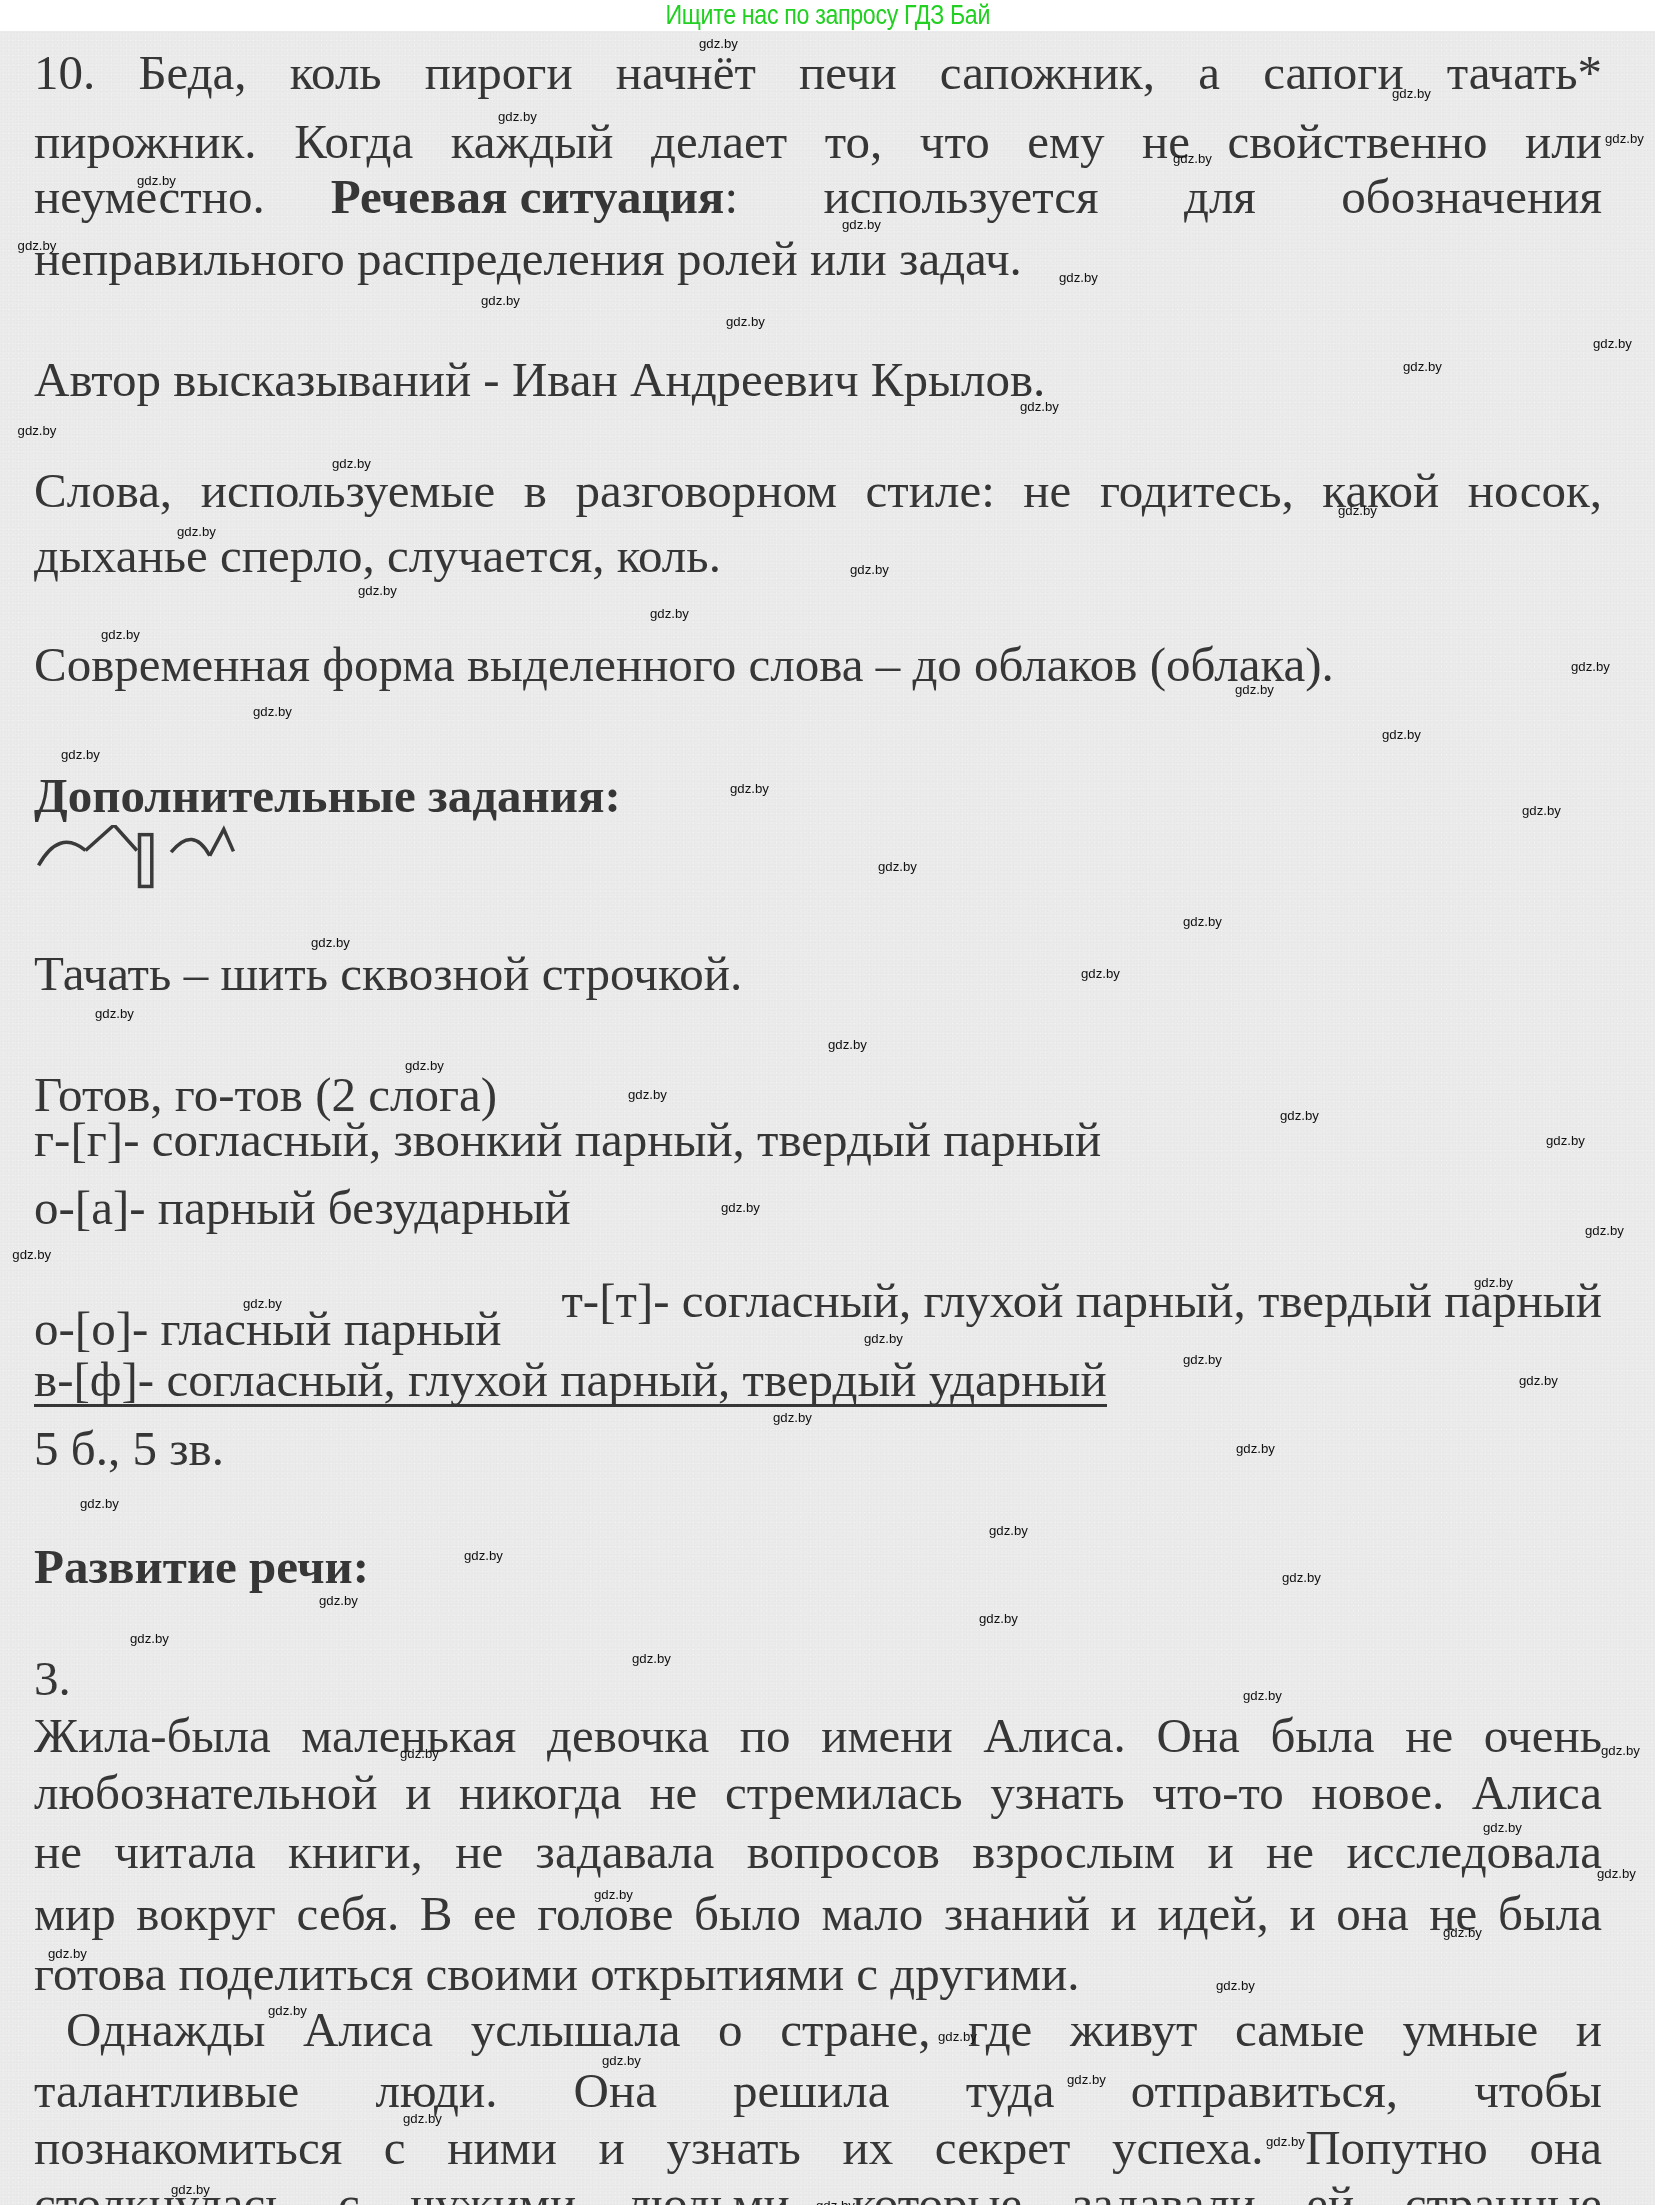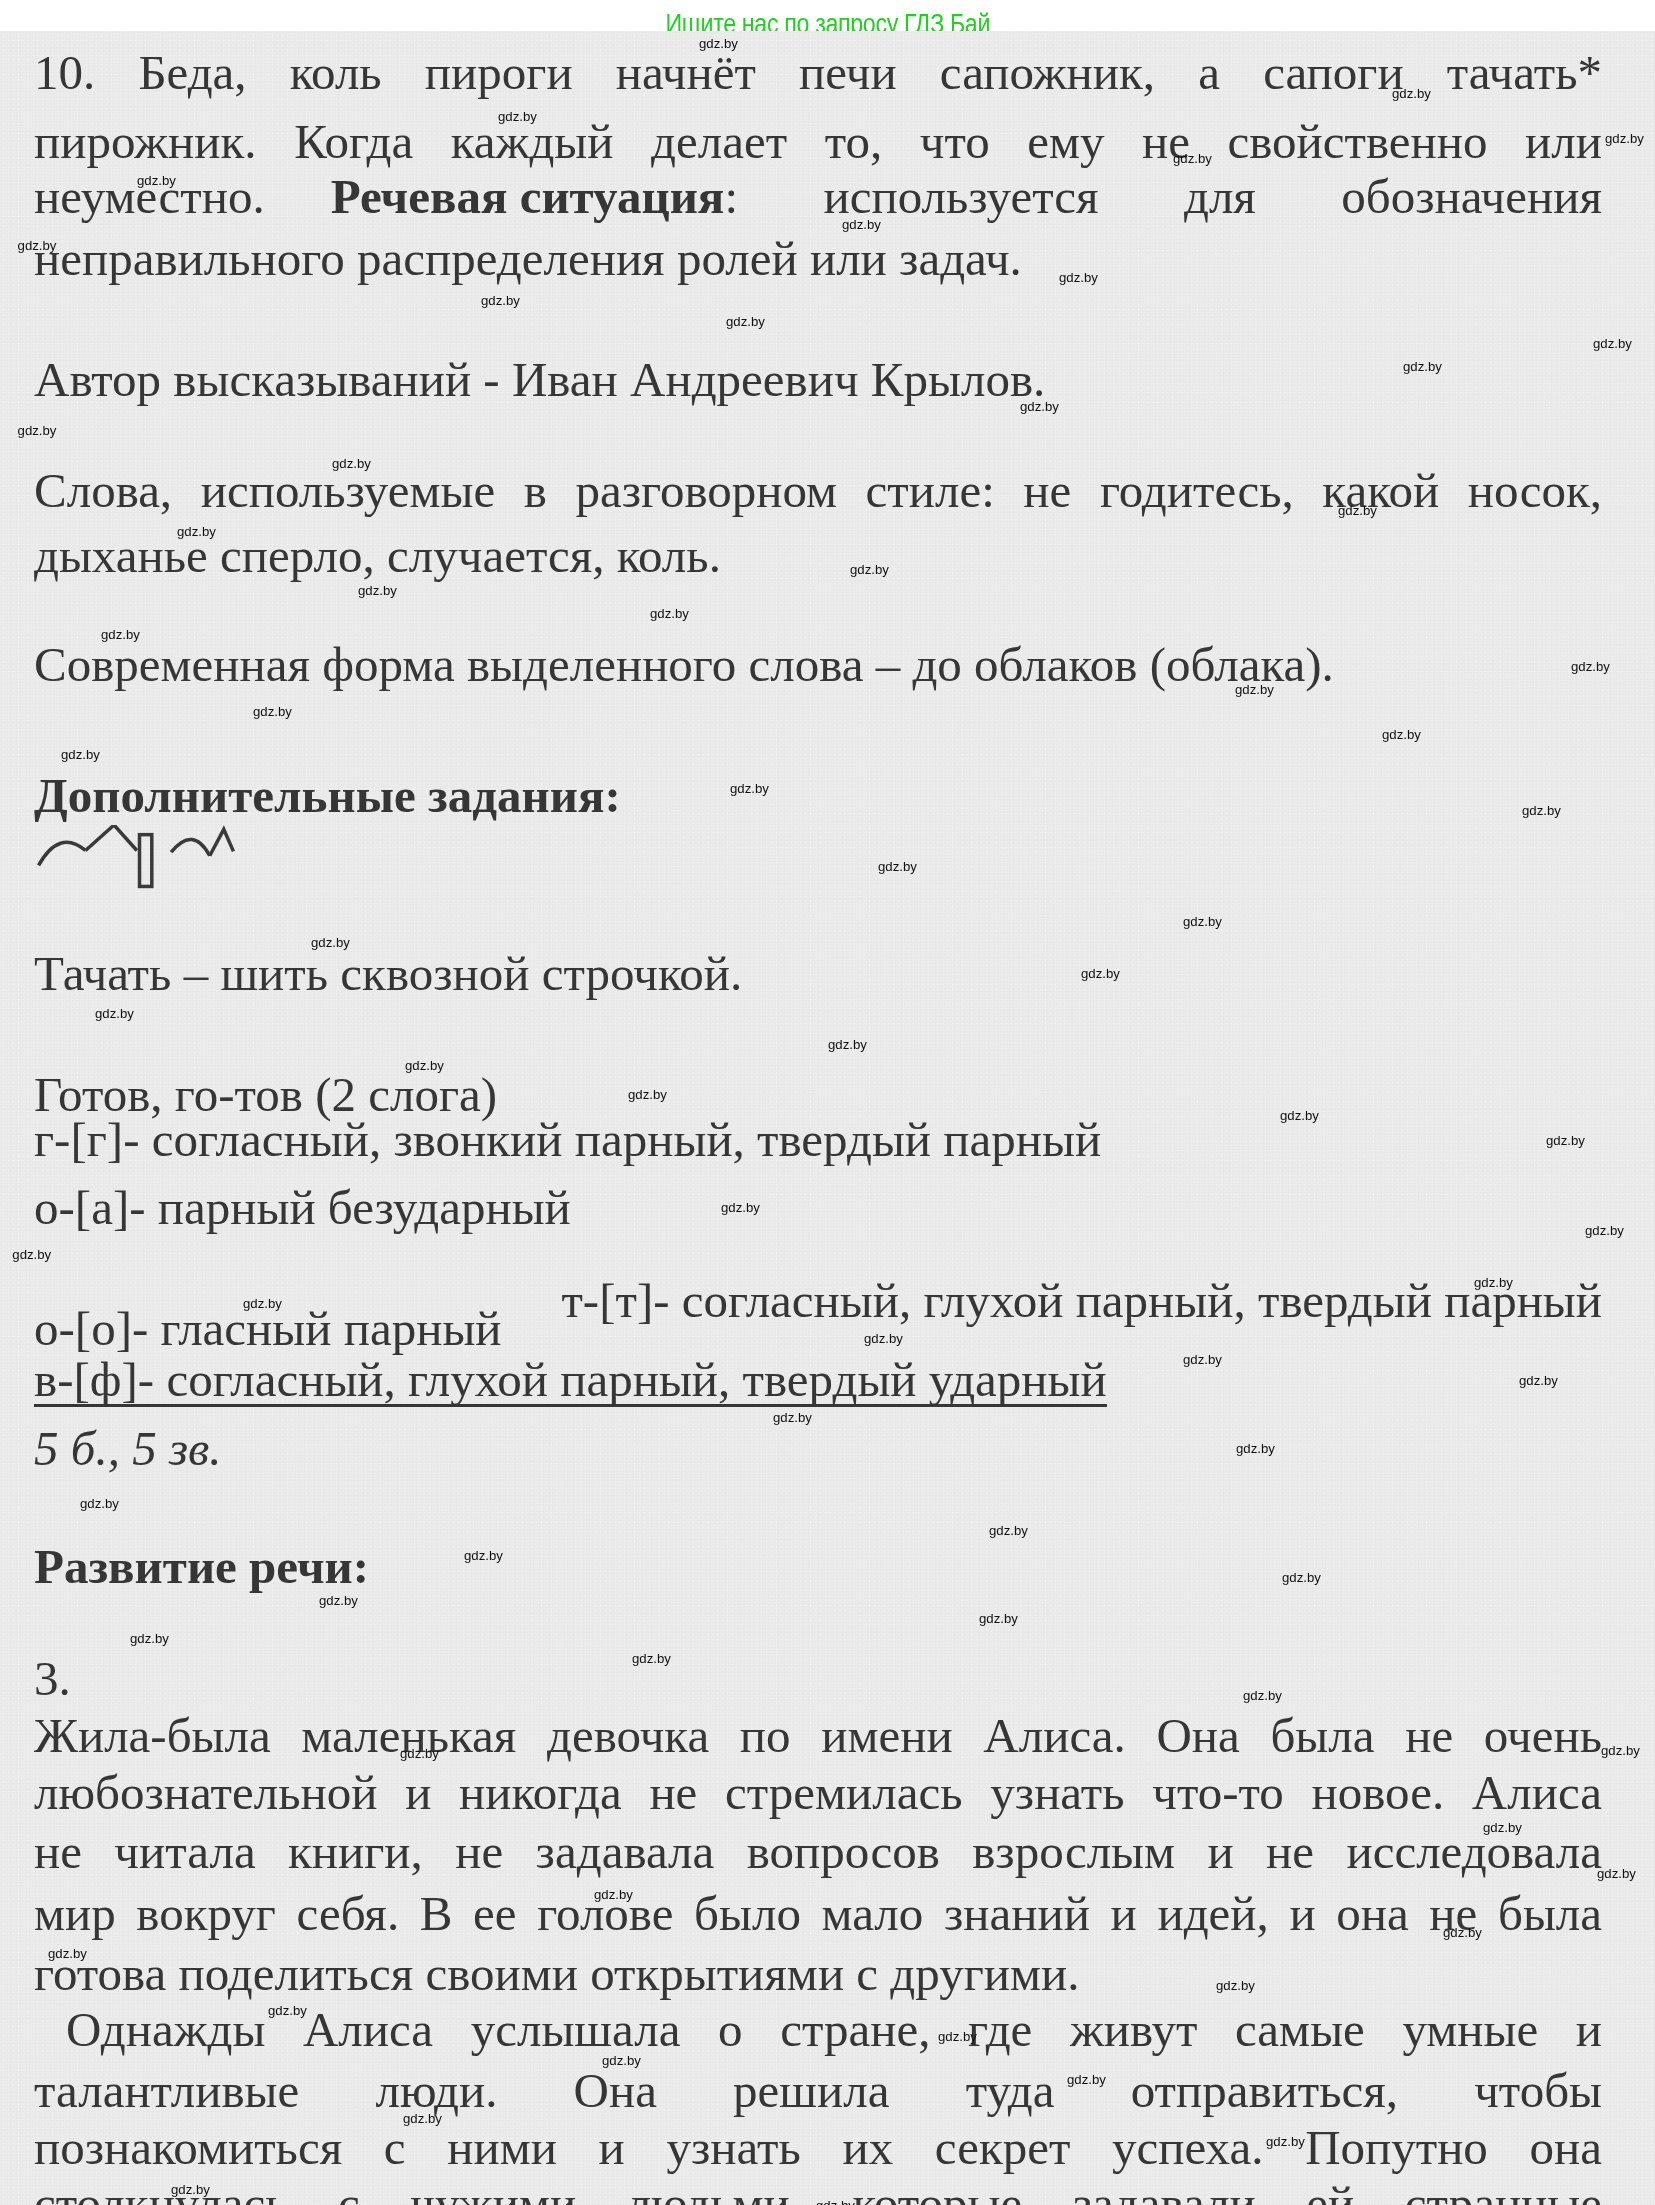--- a/index.html
+++ b/index.html
@@ -3,21 +3,21 @@
 <meta charset="utf-8">
 <style>
   html, body { margin: 0; padding: 0; }
   body {
     width: 1655px; height: 2533px; position: relative; overflow: hidden;
     background: #ffffff;
     font-family: "Liberation Serif", "DejaVu Serif", serif;
   }
   .topbar {
     position: absolute; left: 0; top: 0; width: 1655px; height: 48px;
-    background: #ffffff; display: flex; align-items: center; justify-content: center;
+    background: #ffffff; display: flex; align-items: flex-start; justify-content: center;
   }
   .topbar span {
     font-family: "Liberation Sans", "DejaVu Sans", sans-serif;
     font-size: 27px; color: #22d022; transform: scaleX(0.86); display: inline-block;
     letter-spacing: -0.4px; line-height: 31px;
   }
   .paper {
     position: absolute; left: 0; top: 31px; width: 1655px; height: 2471px;
     background: #ebebeb;
     background-image:
@@ -88,21 +88,21 @@
 <div class="ln" style="top:945px;">Тачать – шить сквозной строчкой.</div>
 
 <div class="ln" style="top:1066px;">Готов, го-тов (2 слога)</div>
 <div class="ln" style="top:1111px;">г-[г]- согласный, звонкий парный, твердый парный</div>
 <div class="ln" style="top:1179px;">о-[а]- парный безударный</div>
 <div class="ln" style="top:1272px;text-align:right;">т-[т]- согласный, глухой парный, твердый парный</div>
 <div class="ln" style="top:1300px;">о-[о]- гласный парный</div>
 <div class="ln" style="top:1351px;">
   <span class="underlined">в-[ф]- согласный, глухой парный, твердый ударный</span>
 </div>
-<div class="ln" style="top:1420px;font-style:italic;">5 б., 5 зв.</div>
+<div class="ln" style="top:1420px;">5 б., 5 зв.</div>
 
 <div class="ln heading" style="top:1538px;">Развитие речи:</div>
 <div class="ln" style="top:1650px;">
   <span>3.</span>
 </div>
 
 <div class="ln just" style="top:1707px;">Жила-была маленькая девочка по имени Алиса. Она была не очень</div>
 <div class="ln just" style="top:1764px;">любознательной и никогда не стремилась узнать что-то новое. Алиса</div>
 <div class="ln just" style="top:1823px;">не читала книги, не задавала вопросов взрослым и не  исследовала</div>
 <div class="ln just" style="top:1885px;">мир вокруг себя. В ее голове было мало знаний и идей, и она не была</div>

